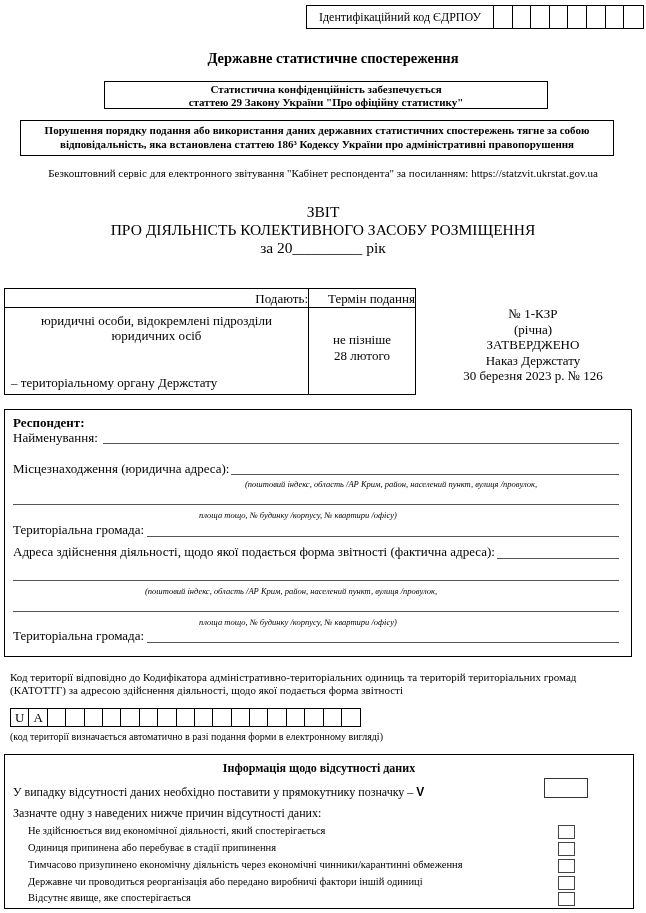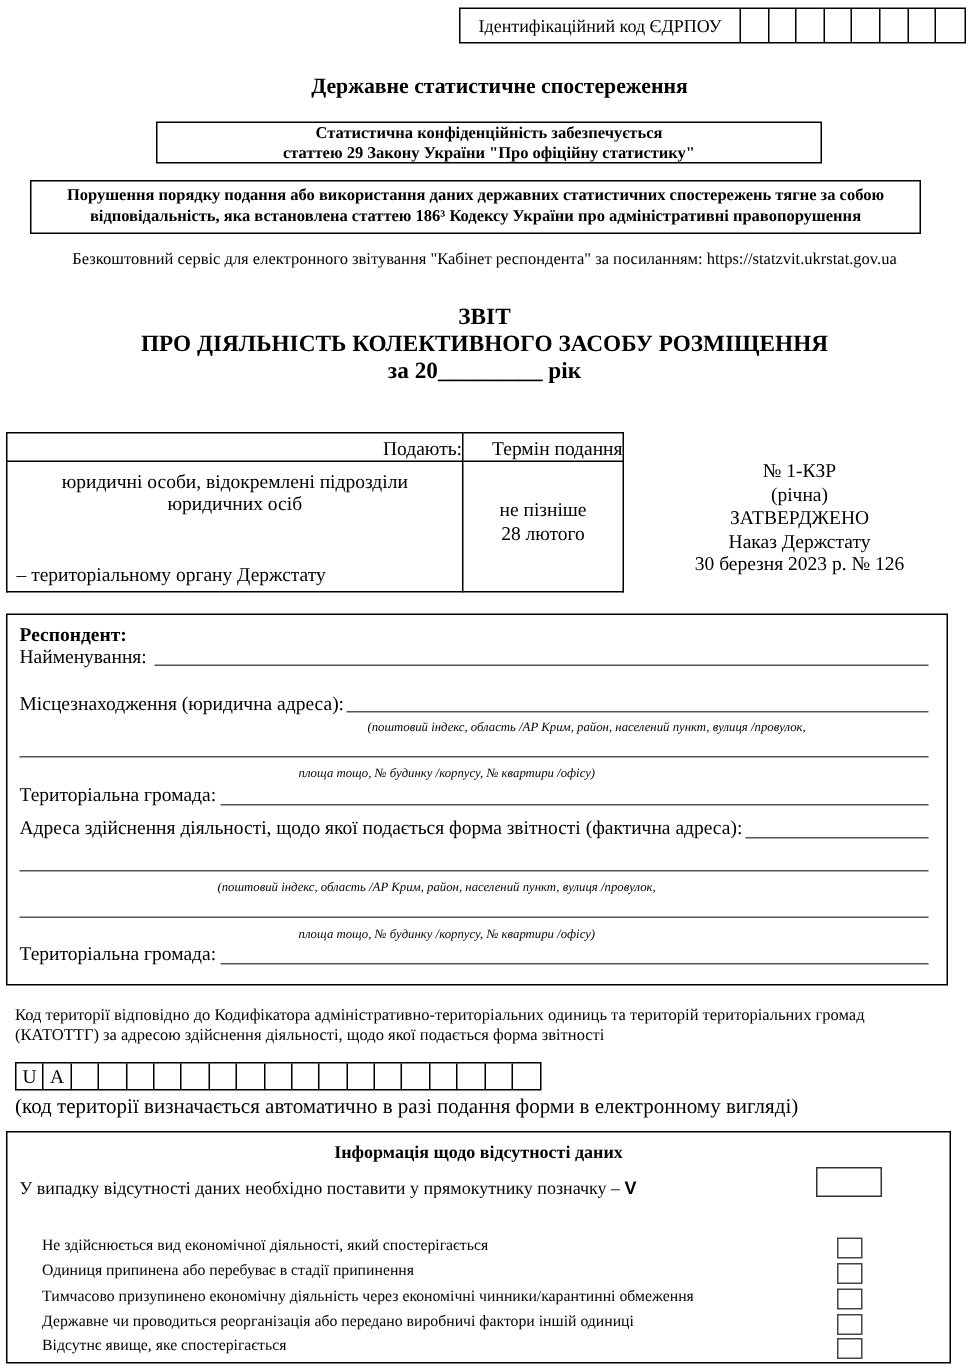--- a/index.html
+++ b/index.html
@@ -12,21 +12,21 @@
   #edrpou .lbl { width: 187px; font-size: 12px; line-height: 22px; text-align: center; border-right: 1px solid #000; }
   #edrpou .cell { width: 18.6px; height: 22px; border-right: 1px solid #000; }
   #edrpou .cell:last-child { border-right: none; }
 
   .center { left: 0; width: 646px; text-align: center; }
   #gov-title { top: 50px; font-size: 14.5px; font-weight: bold; left: 10px; }
   #conf-box { left: 104px; top: 81px; width: 444px; height: 28px; border: 1px solid #000; text-align: center; font-weight: bold; font-size: 11px; line-height: 12.5px; padding-top: 1px; }
   #violation-box { left: 20px; top: 120px; width: 594px; height: 36px; border: 1px solid #000; text-align: center; font-weight: bold; font-size: 11px; line-height: 13.5px; padding-top: 3px; }
   #free-service { top: 167px; font-size: 11px; left: 0; width: 646px; text-align: center; }
 
-  #report-title { top: 203px; font-weight: bold; font-size: 15.5px; line-height: 18px; text-align: center; left: 0; width: 646px; }
+  #report-title { top: 203px; font-weight: normal; font-size: 15.5px; line-height: 18px; text-align: center; left: 0; width: 646px; }
 
   
   #submit-table { left: 4px; top: 288px; width: 412px; border-collapse: collapse; font-size: 13px; }
   #submit-table td, #submit-table th { border: 1px solid #000; font-weight: normal; }
   #submit-table th { height: 19px; text-align: right; line-height: 17px; }
   #submit-table .c1 { width: 304px; }
   #submit-table .body1 { height: 87px; vertical-align: top; padding: 5px 6px 0 6px; position: relative; line-height: 15px; text-align: center; }
   #submit-table .body2 { text-align: center; vertical-align: top; padding-top: 24px; line-height: 16px; }
   .terr-organ { position: absolute; left: 6px; bottom: 4px; }
 
@@ -35,21 +35,21 @@
   
   #resp-box { left: 4px; top: 409px; width: 628px; height: 248px; border: 1px solid #000; }
   .rline { position: absolute; font-size: 13px; white-space: nowrap; }
   .uline { position: absolute; border-bottom: 1px solid #555; height: 0; }
   .hint { position: absolute; font-size: 8.5px; font-style: italic; white-space: nowrap; }
 
   #katottg-text { left: 10px; top: 671px; width: 600px; font-size: 11px; line-height: 13px; }
   #katottg { left: 10px; top: 708px; height: 19px; display: flex; border: 1px solid #000; }
   #katottg .cell { width: 18.4px; height: 17px; border-right: 1px solid #000; font-size: 13px; text-align: center; line-height: 17px; }
   #katottg .cell:last-child { border-right: none; }
-  #katottg-note { left: 10px; top: 731px; font-size: 14px; }
+  #katottg-note { left: 10px; top: 731px; font-size: 10px; }
 
   
   #absence-box { left: 4px; top: 754px; width: 630px; height: 155px; border: 1px solid #000; }
   #absence-title { position: absolute; top: 6px; left: 0; width: 100%; text-align: center; font-weight: bold; font-size: 12px; }
   #absence-mark-text { position: absolute; left: 8px; top: 30px; font-size: 12px; }
   .v-mark { font-family: "Liberation Sans", sans-serif; font-weight: bold; }
   #absence-main-box { position: absolute; left: 539px; top: 23px; width: 44px; height: 20px; border: 1px solid #333; background: #fff; }
   #absence-reason-text { position: absolute; left: 8px; top: 51px; font-size: 12px; }
   .reason { position: absolute; left: 23px; font-size: 10.5px; white-space: nowrap; }
   .reason-box { position: absolute; left: 553px; width: 17px; height: 14px; border: 1px solid #444; background: #fff; }
@@ -166,20 +166,21 @@
 </div>
 <div id="katottg-note" class="abs">(код території визначається автоматично в разі подання форми в електронному вигляді)</div>
 
 <div id="absence-box" class="abs">
   <div id="absence-title">Інформація щодо відсутності даних</div>
   <div id="absence-mark-text">
     <span>У випадку відсутності даних необхідно поставити у прямокутнику позначку –</span>
     <span class="v-mark">V</span>
   </div>
   <div id="absence-main-box"></div>
+  <div id="absence-reason-text">Зазначте одну з наведених нижче причин відсутності даних:</div>
 
   <div class="reason" style="top:70px;">Не здійснюється вид економічної діяльності, який спостерігається</div>
   <div class="reason-box" style="top:70px;"></div>
   <div class="reason" style="top:87px;">Одиниця припинена або перебуває в стадії припинення</div>
   <div class="reason-box" style="top:87px;"></div>
   <div class="reason" style="top:104px;">Тимчасово призупинено економічну діяльність через економічні чинники/карантинні обмеження</div>
   <div class="reason-box" style="top:104px;"></div>
   <div class="reason" style="top:121px;">Державне чи проводиться реорганізація або передано виробничі фактори іншій одиниці</div>
   <div class="reason-box" style="top:121px;"></div>
   <div class="reason" style="top:137px;">Відсутнє явище, яке спостерігається</div>

